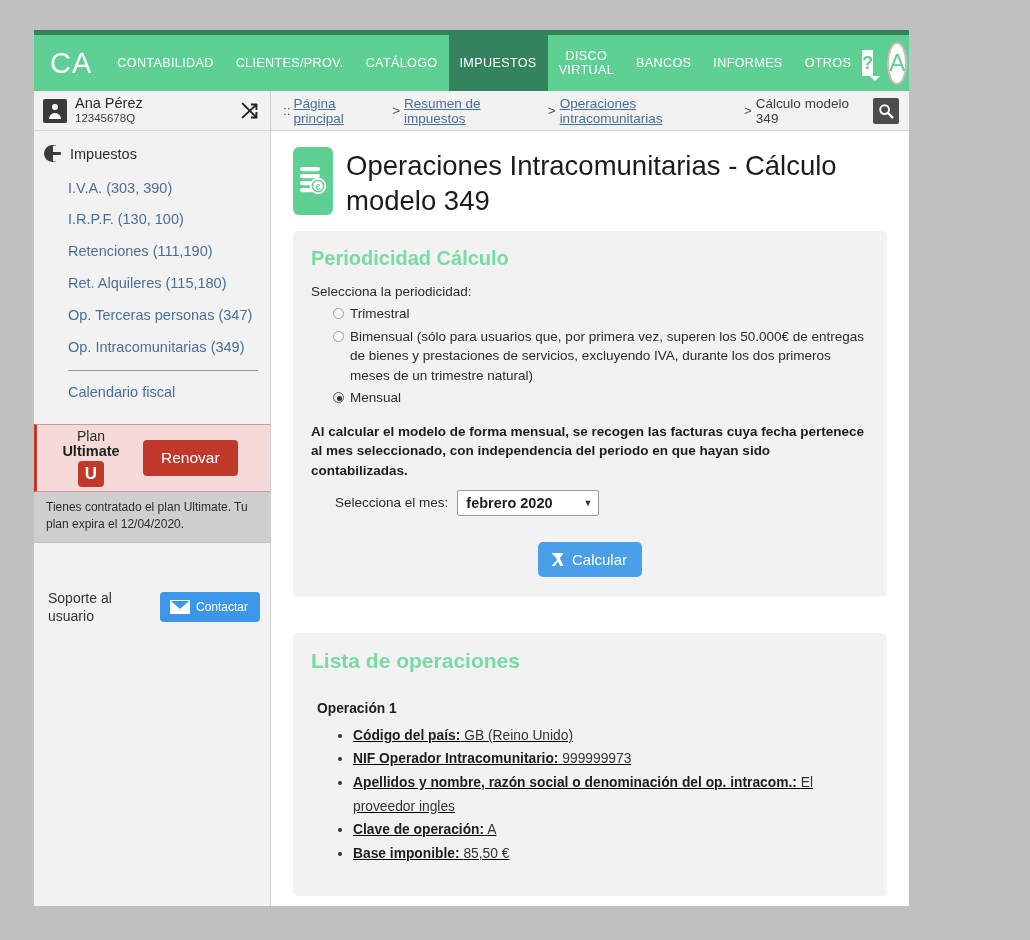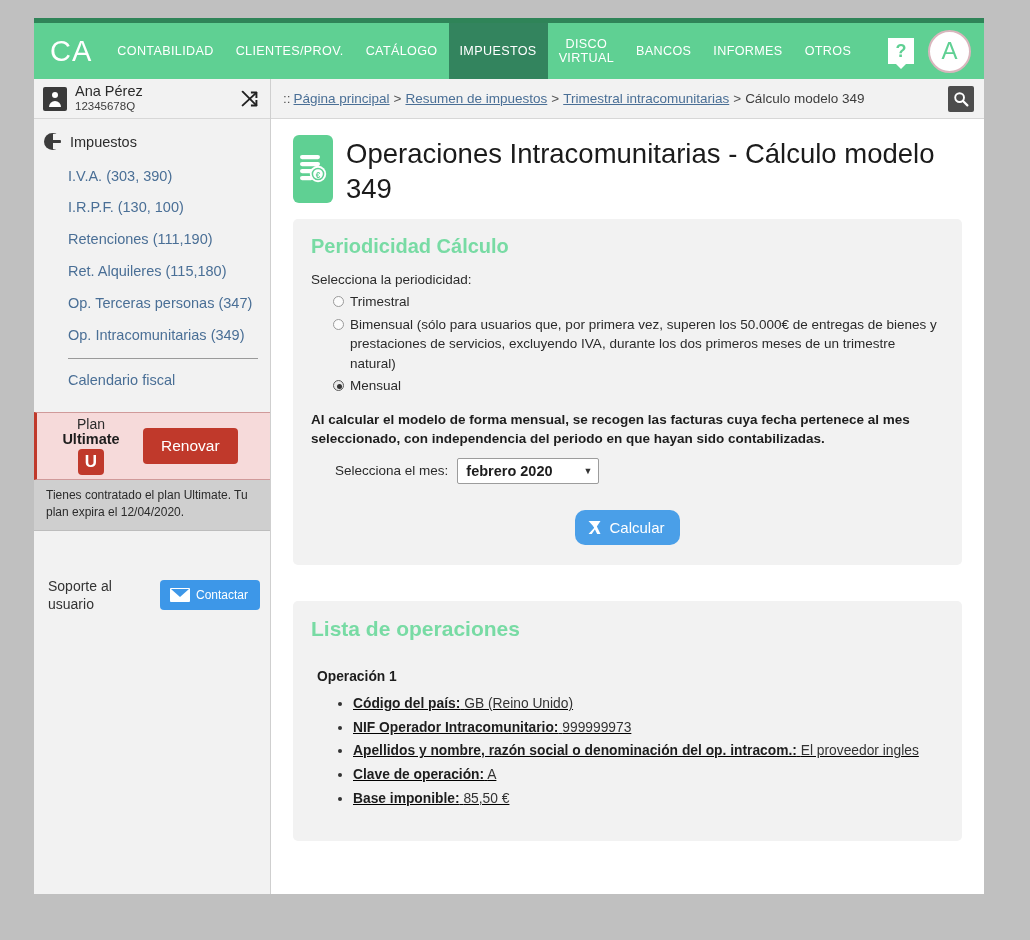--- a/index.html
+++ b/index.html
@@ -5,22 +5,22 @@
   * { box-sizing: border-box; }
   html, body {
     margin: 0; padding: 0;
     width: 1030px; height: 940px;
     background: #c0c0c0;
     font-family: "Liberation Sans", sans-serif;
     overflow: hidden;
   }
   #app {
     position: absolute;
-    left: 34px; top: 18px;
-    width: 950px; height: 876px;
+    left: 34px; top: 30px;
+    width: 875px; height: 876px;
     background: #701a75;
     border-top: 5px solid #2f8458;
     overflow: hidden;
   }
 
   
   .topnav {
     height: 56px;
     background: #5fd093;
     display: flex;
@@ -296,21 +296,21 @@
     display: flex; align-items: center;
     padding: 0 6px 0 8px;
     font-size: 14.5px; color: #1d1d1d;
     cursor: pointer;
     font-weight: bold;
   }
   .monthsel .caret { margin-left: auto; font-size: 9px; color:#333; }
   .calcwrap { display: flex; justify-content: center; margin-top: 26px; }
   .calcbtn {
     background: #4a9fe8; color: #ffffff;
-    border: none; border-radius: 10px;
+    border: none; border-radius: 5px;
     font-size: 15px;
     padding: 9px 15px 9px 11px;
     display: flex; align-items: center; gap: 6px;
     font-family: inherit; cursor: pointer;
   }
 
   .panel.ops { margin-top: 36px; padding-bottom: 30px; }
   .panel.ops h2 { font-size: 21px; margin-bottom: 28px; }
   .opname { font-size: 13.8px; font-weight: bold; color: #1d1d1d; margin: 0 0 8px 6px; }
   ul.oplist { margin: 0; padding-left: 42px; text-decoration: underline; }
@@ -393,21 +393,21 @@
     </div>
 
     <div class="main">
 
       <div class="crumbbar">
         <span class="pre">::</span>
         <a>Página principal</a>
         <span class="sep">&gt;</span>
         <a>Resumen de impuestos</a>
         <span class="sep">&gt;</span>
-        <a>Trimestral intracomunitarias</a>
+        <a>Operaciones intracomunitarias</a>
         <span class="sep">&gt;</span>
         <span class="cur">Cálculo modelo 349</span>
         <div class="searchbtn">
           <svg width="16" height="16" viewBox="0 0 16 16">
             <circle cx="6.6" cy="6.6" r="4.4" fill="none" stroke="#fff" stroke-width="1.9"></circle>
             <path d="M10 10 L14.4 14.4" stroke="#fff" stroke-width="2.2" stroke-linecap="round"></path>
           </svg>
         </div>
       </div>
 

